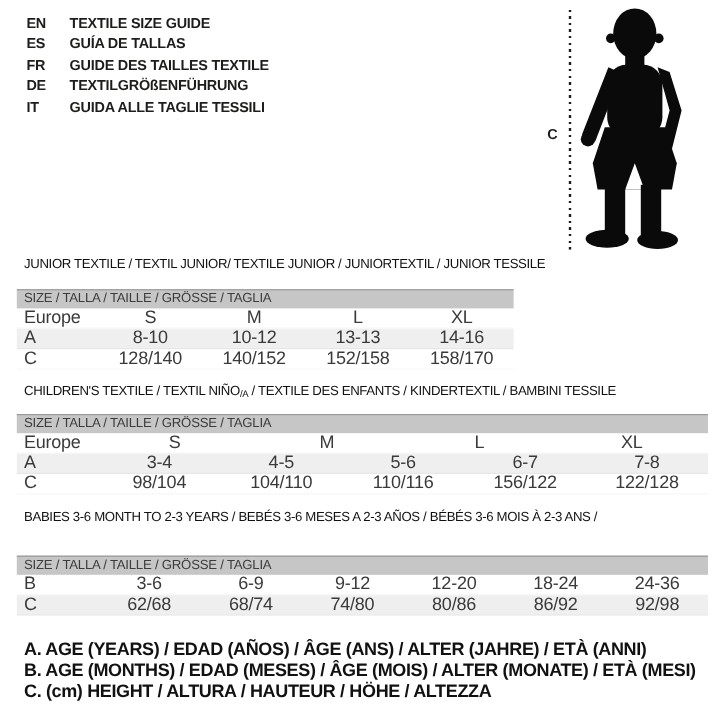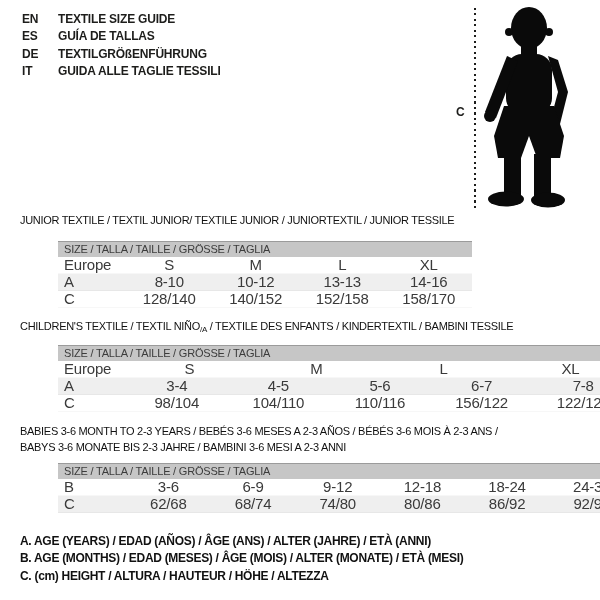--- a/index.html
+++ b/index.html
@@ -23,50 +23,54 @@
   
   .section-title{
     position:absolute;left:20px;font-size:11px;font-weight:normal;color:#111;
     white-space:nowrap;letter-spacing:-0.3px;
   }
   .section-title .subscript{font-size:8px;vertical-align:-2px;}
   #title-junior{top:214px;}
   #title-children{top:320px;}
   #title-babies{top:424px;line-height:15.5px;}
   
-  .stable{position:absolute;left:14px;margin-left:44px;}
+  .stable{position:absolute;left:14px;}
   #table-junior{top:241px;width:414px;}
   #table-children{top:345px;width:576px;}
   #table-babies{top:463px;width:576px;}
   .thead{
     height:15px;background:#c6c6c6;border-top:1px solid #9b9b9b;
     font-size:11px;line-height:15px;color:#3c3c3c;padding-left:6px;
     white-space:nowrap;
   }
   .trow{display:flex;height:16px;font-size:15px;line-height:16px;color:#3a3a3a;
     border-bottom:1px solid rgba(0,0,0,0.03);}
   .trow.shade{background:#efefef;}
   .tcell{flex:1;text-align:center;white-space:nowrap;}
   .tcell.label{flex:0 0 62px;text-align:left;padding-left:6px;}
   
   .footnotes{position:absolute;left:20px;top:533px;}
-  .footnotes div{font-size:12px;font-weight:bold;line-height:17.3px;color:#111;
+  .footnotes div{font-size:15px;font-weight:bold;line-height:17.3px;color:#111;
     letter-spacing:-0.3px;}
 </style>
 </head>
 <body>
 
 <ul class="lang-list">
   <li>
     <span class="code">EN</span>
     <span>TEXTILE SIZE GUIDE</span>
   </li>
   <li>
     <span class="code">ES</span>
     <span>GUÍA DE TALLAS</span>
+  </li>
+  <li>
+    <span class="code">FR</span>
+    <span>GUIDE DES TAILLES TEXTILE</span>
   </li>
   <li>
     <span class="code">DE</span>
     <span>TEXTILGRÖßENFÜHRUNG</span>
   </li>
   <li>
     <span class="code">IT</span>
     <span>GUIDA ALLE TAGLIE TESSILI</span>
   </li>
 </ul>
@@ -160,31 +164,30 @@
         <div class="tcell">104/110</div>
         <div class="tcell">110/116</div>
         <div class="tcell">156/122</div>
         <div class="tcell">122/128</div>
       </div>
     </div>
 </div>
 
 <div class="section-title" id="title-babies">
   <div>BABIES 3-6 MONTH TO 2-3 YEARS / BEBÉS 3-6 MESES A 2-3 AÑOS / BÉBÉS 3-6 MOIS À 2-3 ANS /</div>
-  <div>BABYS 3-6 MONATE BIS 2-3 JAHRE / BAMBINI 3-6 MESI A 2-3 ANNI</div>
 </div>
 <div class="stable" id="table-babies">
   <div class="thead">SIZE / TALLA / TAILLE / GRÖSSE / TAGLIA</div>
   <div>
       <div class="trow">
         <div class="tcell label">B</div>
         <div class="tcell">3-6</div>
         <div class="tcell">6-9</div>
         <div class="tcell">9-12</div>
-        <div class="tcell">12-18</div>
+        <div class="tcell">12-20</div>
         <div class="tcell">18-24</div>
         <div class="tcell">24-36</div>
       </div>
       <div class="trow shade">
         <div class="tcell label">C</div>
         <div class="tcell">62/68</div>
         <div class="tcell">68/74</div>
         <div class="tcell">74/80</div>
         <div class="tcell">80/86</div>
         <div class="tcell">86/92</div>

